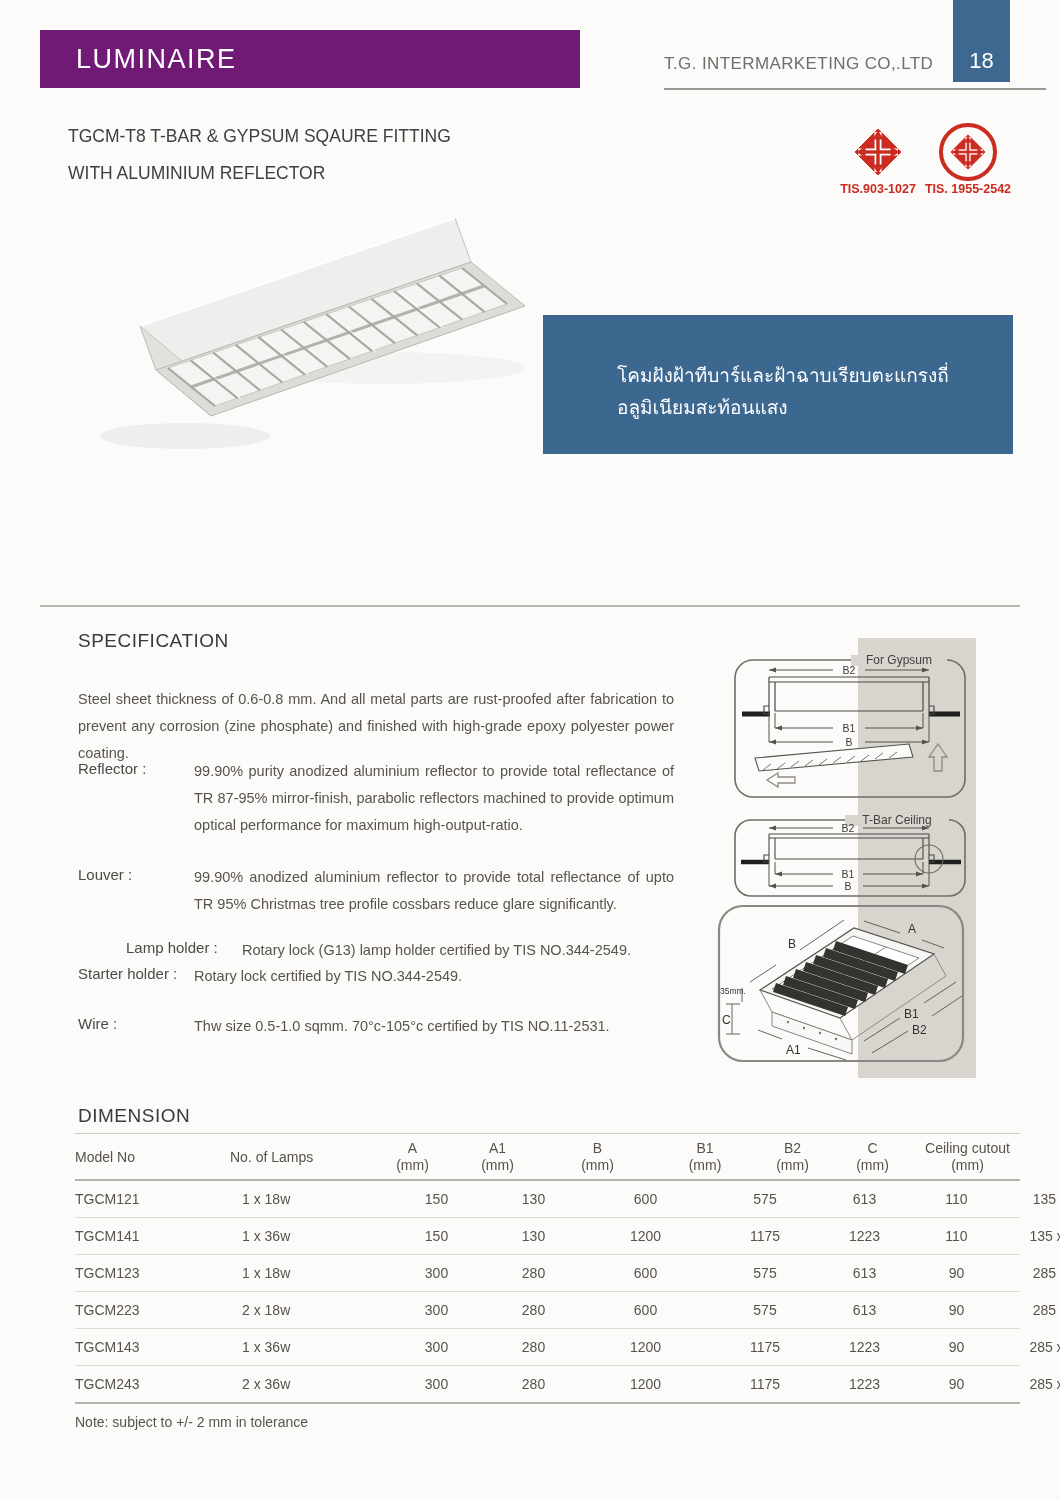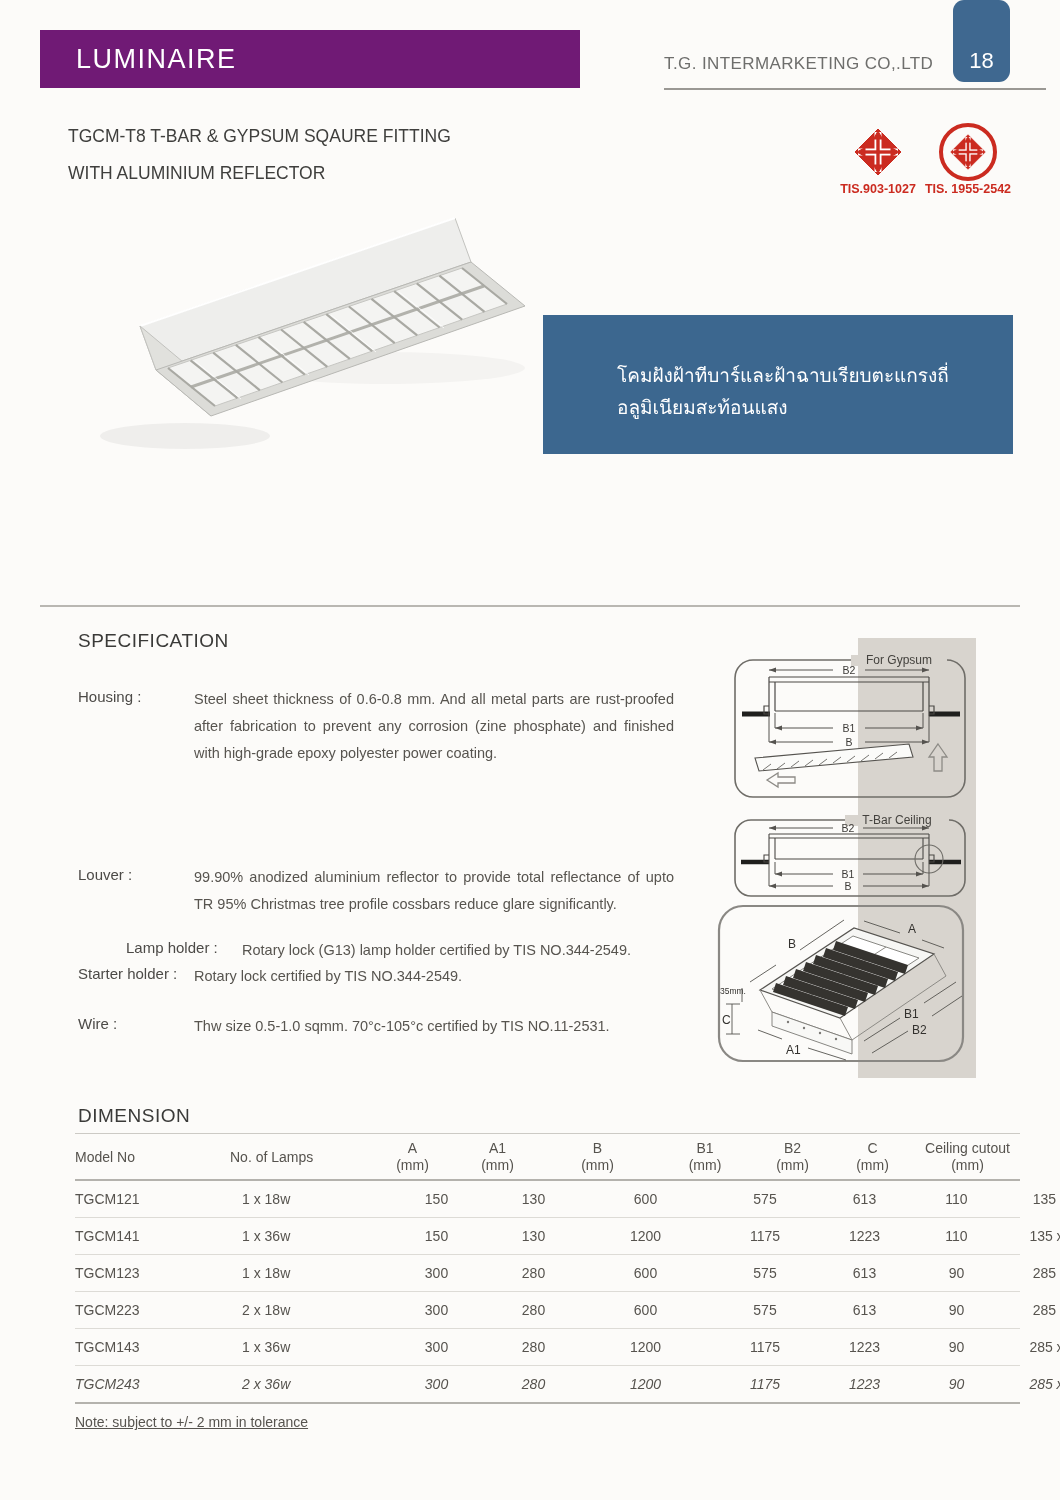--- a/index.html
+++ b/index.html
@@ -6,21 +6,21 @@
   .page{position:relative;width:1060px;height:1500px;background:#fcfbf9;
         font-family:"Liberation Sans",sans-serif;color:#4c4a47;overflow:hidden;margin:0 auto;}
   .abs{position:absolute;}
 
   
   .header-bar{left:40px;top:30px;width:540px;height:58px;background:#701a75;
               display:flex;align-items:center;padding-left:36px;box-sizing:border-box;}
   .header-title{color:#fff;font-size:27px;letter-spacing:1.5px;}
   .company-name{left:664px;top:54px;width:280px;font-size:17px;color:#6e6e6c;letter-spacing:.4px;}
   .page-num-box{left:953px;top:0;width:57px;height:82px;background:#3f6890;color:#fff;
-                display:flex;align-items:flex-end;justify-content:center;font-size:22px;padding-bottom:8px;box-sizing:border-box;border-radius:11px;}
+                display:flex;align-items:flex-end;justify-content:center;font-size:22px;padding-bottom:8px;box-sizing:border-box;}
   .header-rule{left:664px;top:88px;width:382px;height:2px;background:#9a9894;}
 
   
   .product-title{left:68px;top:118px;width:560px;font-size:17.5px;color:#3f3f3d;line-height:37px;}
   .tis-label{font-size:12.5px;font-weight:bold;color:#cb2b20;text-align:center;}
 
   
   .thai-box{left:543px;top:315px;width:470px;height:139px;background:#3c678f;color:#fff;
             box-sizing:border-box;padding:44px 0 0 74px;font-size:19px;line-height:32px;
             font-family:"DejaVu Sans","Liberation Sans",sans-serif;}
@@ -39,22 +39,22 @@
 
   
   .dim-table{left:75px;top:1133px;width:945px;font-size:14px;color:#56534e;}
   .dim-row{display:grid;grid-template-columns:155px 140px 85px 85px 115px 100px 75px 85px 105px;align-items:center;}
   .dim-head{border-top:1px solid #cccac5;border-bottom:2px solid #b4b2ad;padding:6px 0 5px 0;}
   .dim-head .cell{text-align:center;line-height:17px;}
   .cell{padding:0;}
   .cell.left{text-align:left;}
   .cell.center{text-align:center;}
   .dim-body .dim-row{height:36px;border-bottom:1px solid #dddbd6;gap:12px;}
-  .dim-body .dim-row:last-child{border-bottom:2px solid #b4b2ad;font-style:italic;}
-  .table-note{margin-top:10px;font-size:14px;color:#57544f;text-decoration:underline;}
+  .dim-body .dim-row:last-child{border-bottom:2px solid #b4b2ad;}
+  .table-note{margin-top:10px;font-size:14px;color:#57544f;}
 
   svg text{font-family:"Liberation Sans",sans-serif;}
 </style>
 </head>
 <body>
 
 <div class="page">
 
   <div class="abs header-bar">
     <span class="header-title">LUMINAIRE</span>
@@ -139,22 +139,25 @@
   <div class="abs thai-box">
     <div>โคมฝังฝ้าทีบาร์และฝ้าฉาบเรียบตะแกรงถี่</div>
     <div>อลูมิเนียมสะท้อนแสง</div>
   </div>
 
   <div class="abs divider"></div>
 
   <div class="abs section-heading" style="left:78px;top:630px;">SPECIFICATION</div>
 
   <div class="spec-item" style="top:686px;">
-    <div class="spec-label">Housing :</div>
     <div class="spec-text">Steel sheet thickness of 0.6-0.8 mm. And all metal parts are rust-proofed after fabrication to prevent any corrosion (zine phosphate) and finished with high-grade epoxy polyester power coating.</div>
+  </div>
+  <div class="spec-item" style="top:758px;">
+    <div class="spec-label">Reflector :</div>
+    <div class="spec-text">99.90% purity anodized aluminium reflector to provide total reflectance of TR 87-95% mirror-finish, parabolic reflectors machined to provide optimum optical performance for maximum high-output-ratio.</div>
   </div>
   <div class="spec-item" style="top:864px;">
     <div class="spec-label">Louver :</div>
     <div class="spec-text">99.90% anodized aluminium reflector to provide total reflectance of upto TR 95% Christmas tree profile cossbars reduce glare significantly.</div>
   </div>
   <div class="spec-item" style="top:937px;margin-left:48px;">
     <div class="spec-label">Lamp holder :</div>
     <div class="spec-text">Rotary lock (G13) lamp holder certified by TIS NO.344-2549.</div>
   </div>
   <div class="spec-item" style="top:963px;">

